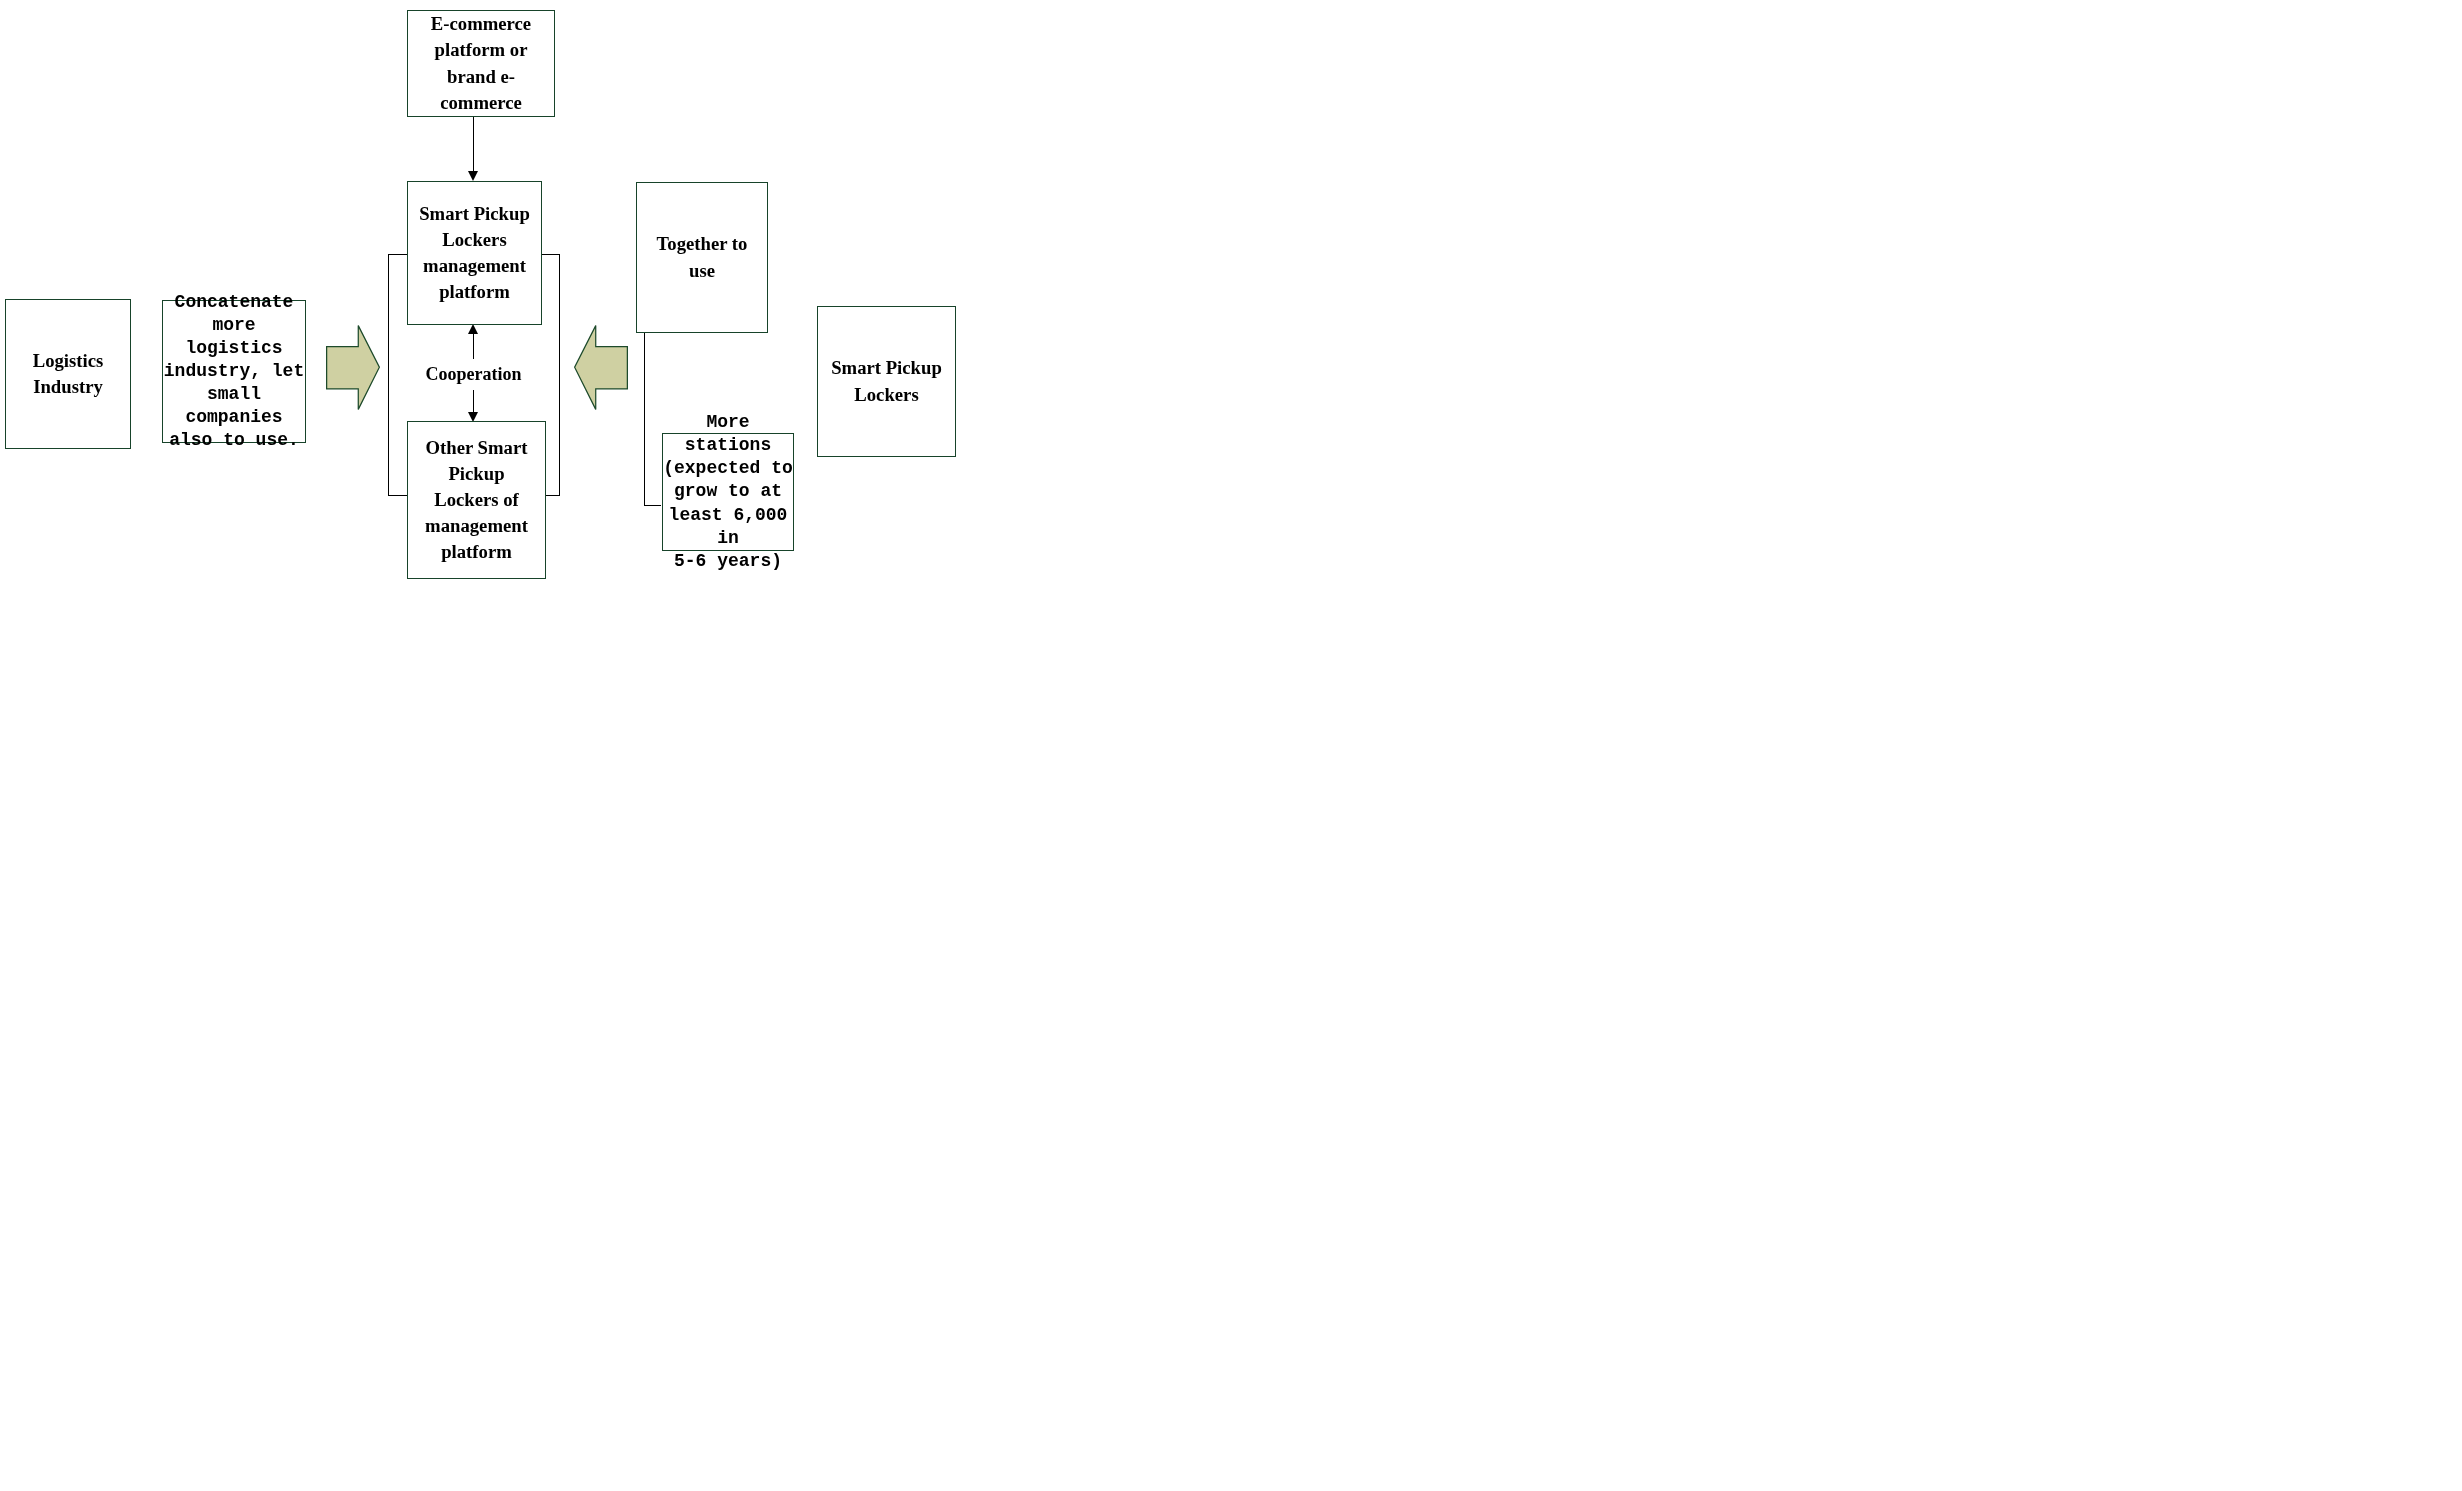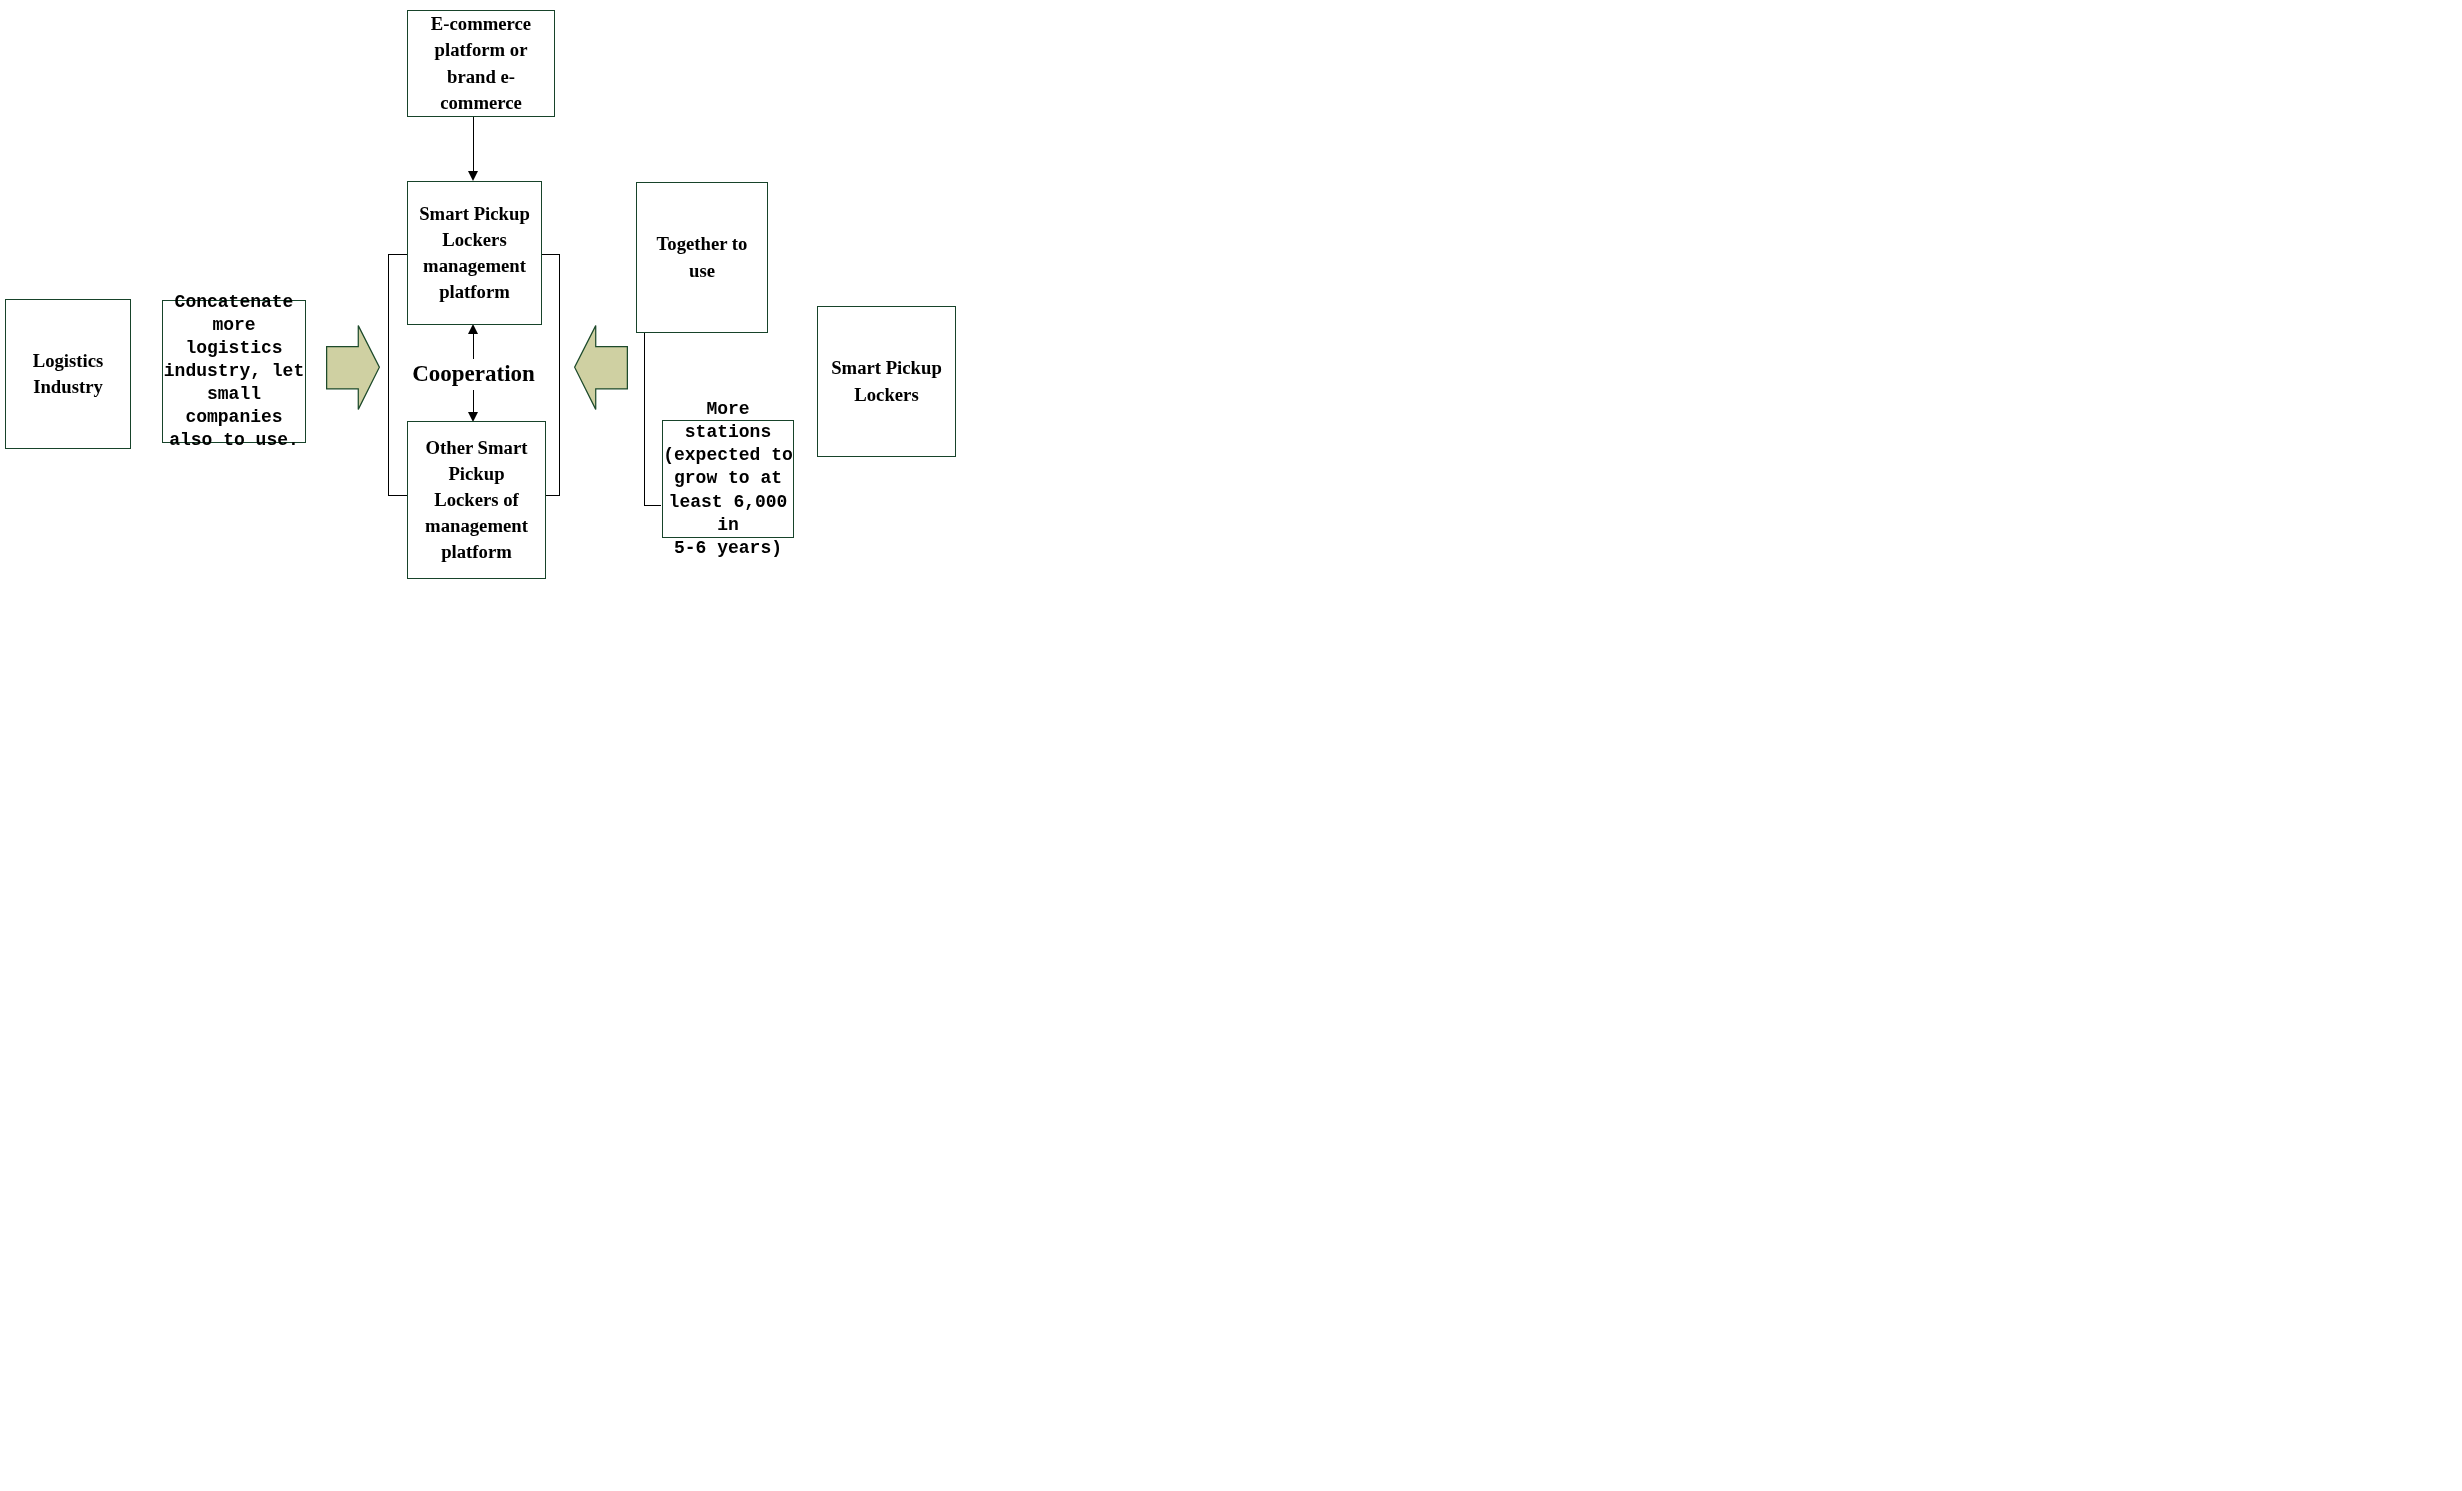--- a/index.html
+++ b/index.html
@@ -47,21 +47,21 @@
     border-left:5.6px solid transparent;border-right:5.6px solid transparent;
     border-top:10px solid var(--connector);
   }
   .arrowhead-up{
     position:absolute;width:0;height:0;z-index:1;
     border-left:5.6px solid transparent;border-right:5.6px solid transparent;
     border-bottom:10px solid var(--connector);
   }
   .coop-label{
     position:absolute;
-    font-weight:bold;font-size:23px;
+    font-weight:bold;font-size:18px;
     display:flex;align-items:center;justify-content:center;
     z-index:2;background:var(--background);
   }
   .block-arrow{position:absolute;z-index:1;}
 </style>
 </head>
 <body>
 
 <div id="canvas">
 
@@ -124,21 +124,21 @@
 
   <div class="vline" style="left:644px;top:258px;height:248px;"></div>
   <div class="hline" style="left:644px;top:258px;width:17.4px;"></div>
   <div class="hline" style="left:644px;top:505px;width:17.4px;"></div>
 
   <div class="box" style="left:636px;top:182px;width:132px;height:151px;">
     <span>Together to
 use</span>
   </div>
 
-  <div class="box tight" style="left:662px;top:420px;width:132px;height:118px;">
+  <div class="box tight" style="left:662px;top:433px;width:132px;height:118px;">
     <span>More
 stations
 (expected to
 grow to at
 least 6,000 in
 5-6 years)</span>
   </div>
 
   <div class="box" style="left:817px;top:306px;width:139px;height:151px;">
     <span>Smart Pickup

